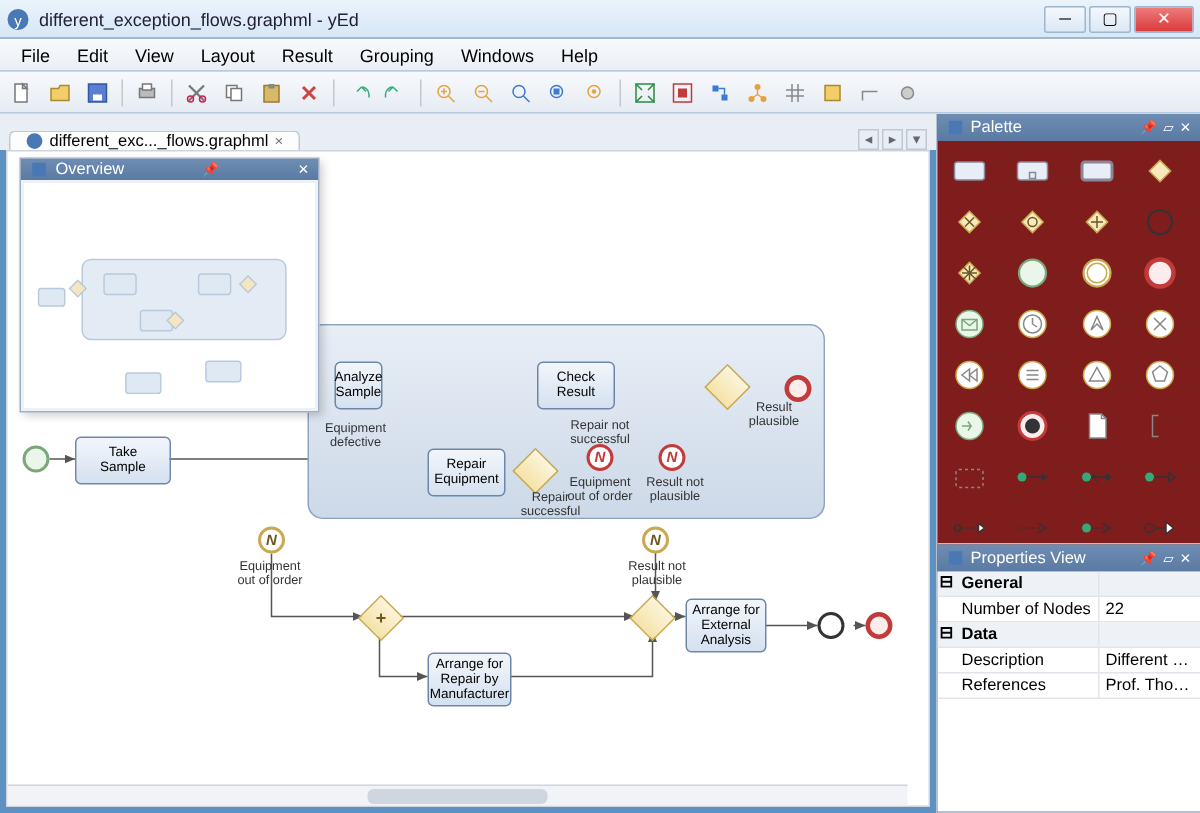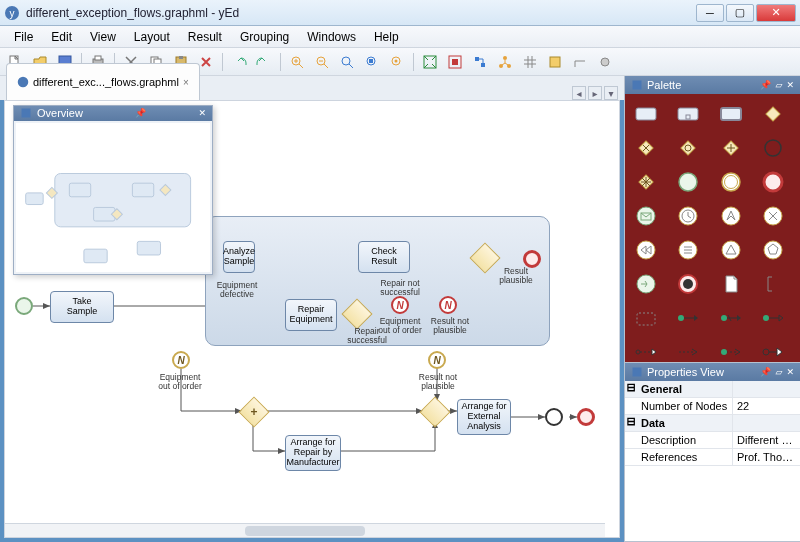--- a/index.html
+++ b/index.html
@@ -12,21 +12,21 @@
 .win-btn.close { background: linear-gradient(#f07b7b,#d93a3a); color: #fff; width: 40px; }
 .menubar { height: 22px; background: linear-gradient(#f7f9fc,#ebeff5); display: flex; align-items: center; padding: 0 6px; font-size: 12px; gap: 2px; border-bottom: 1px solid #cfd6df; }
 .menubar span { padding: 2px 8px; cursor: pointer; }
 .toolbar { height: 28px; background: linear-gradient(#f7f9fc,#e6ecf3); display: flex; align-items: center; padding: 0 4px; gap: 3px; border-bottom: 1px solid #cfd6df; }
 .tbtn { width: 22px; height: 22px; display: flex; align-items: center; justify-content: center; border-radius: 3px; cursor: pointer; }
 .tbtn svg { width: 16px; height: 16px; }
 .tsep { width: 1px; height: 18px; background: #c0c8d2; margin: 0 2px; }
 .workspace { flex: 1; display: flex; min-height: 0; }
 .canvas-area { flex: 1; display: flex; flex-direction: column; min-width: 0; }
 .tabstrip { height: 24px; background: #e9eef4; display: flex; align-items: flex-end; padding: 0 6px; gap: 4px; }
-.tab { background: #fdfdfd; border: 1px solid #bfc8d3; border-bottom: none; border-radius: 4px 4px 0 0; padding: 12px 10px; font-size: 11px; display: flex; align-items: center; gap: 4px; cursor: pointer; justify-content: flex-end; }
+.tab { background: #fdfdfd; border: 1px solid #bfc8d3; border-bottom: none; border-radius: 4px 4px 0 0; padding: 0 10px; font-size: 11px; display: flex; align-items: center; gap: 4px; cursor: pointer; justify-content: flex-end; }
 .tab .x { font-size: 10px; color: #777; cursor: pointer; }
 .tabstrip .tabctl { margin-left: auto; display: flex; gap: 2px; font-size: 10px; color: #667; }
 .tabstrip .tabctl span { width: 14px; height: 14px; border: 1px solid #bfc8d3; display: flex; align-items: center; justify-content: center; cursor: pointer; }
 .canvas-wrap { flex: 1; position: relative; background: #fff; border: 1px solid #cdd4de; margin: 0 4px 4px 4px; overflow: hidden; }
 .canvas { position: absolute; inset: 0; }
 .overview { position: absolute; left: 8px; top: 4px; width: 200px; height: 170px; background: #eef2f7; border: 1px solid #9eaec4; box-shadow: 2px 2px 6px rgba(0,0,0,.2); display: flex; flex-direction: column; z-index: 5; }
 .panel-title { height: 18px; background: linear-gradient(#6f8db3,#5a7aa3); color: #fff; font-size: 11px; display: flex; align-items: center; padding: 0 6px; gap: 5px; }
 .panel-title .mini { margin-left: auto; font-size: 9px; cursor: pointer; }
 .overview-body { flex: 1; background: #fff; margin: 2px; position: relative; }
 .sidepanel { width: 176px; background: #7f1d1d; display: flex; flex-direction: column; border-left: 1px solid #b6c1cf; }

